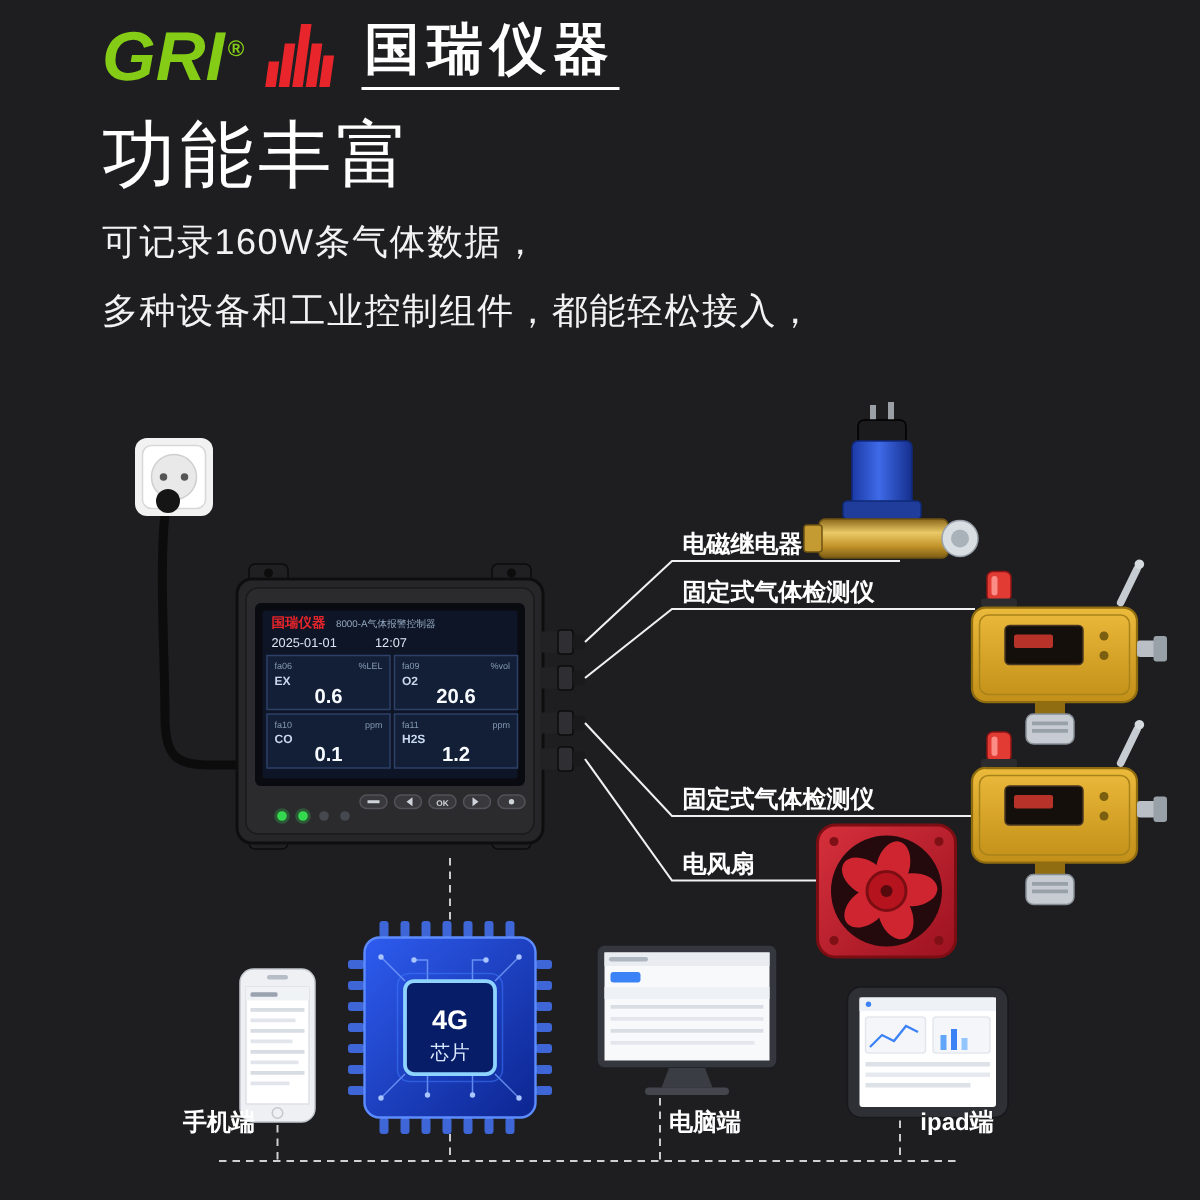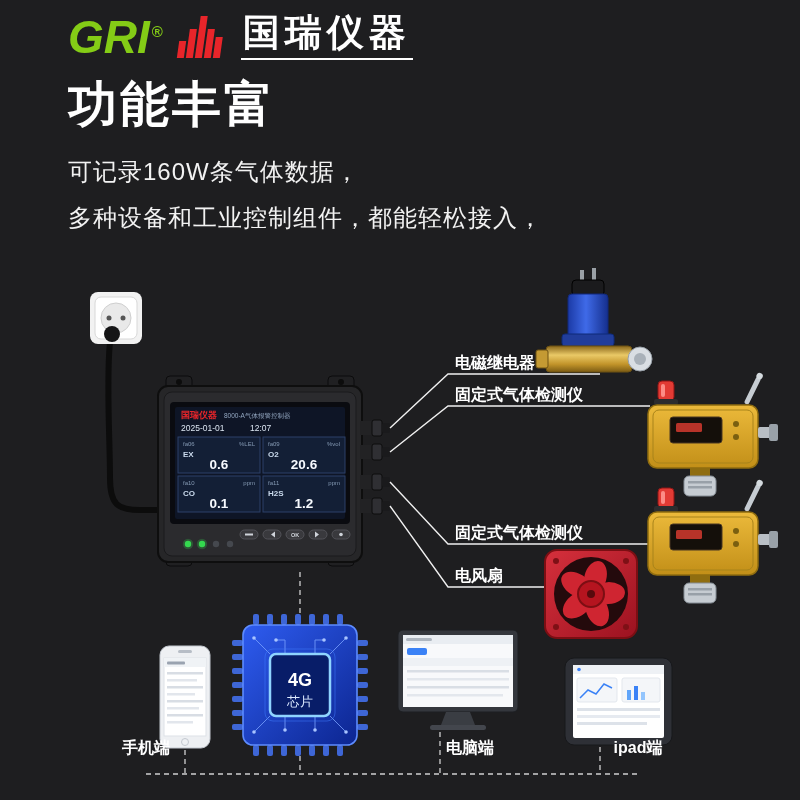--- a/index.html
+++ b/index.html
@@ -13,25 +13,25 @@
   }
   .stage { position:absolute; inset:0; }
   .diagram { position:absolute; left:0; top:0; z-index:1; }
   .diagram text { font-family:"Liberation Sans", sans-serif; }
   .header { position:absolute; left:68px; top:14px; z-index:2; }
   .logo-row { display:flex; align-items:flex-end; gap:12px; }
   .brand-en { color:#84cc16; font-size:46px; font-weight:900; font-style:italic; line-height:0.95; }
   .brand-en sup { font-size:15px; font-style:normal; vertical-align:super; margin-left:2px; }
   .brand-icon { display:block; margin-bottom:2px; }
   .brand-cn { font-size:37px; font-weight:800; letter-spacing:5px; line-height:1; padding:0 2px 7px 2px; border-bottom:2px solid #ffffff; }
-  .headline { color:#ffffff; font-size:49px; font-weight:700; letter-spacing:3px; line-height:1; }
+  .headline { color:#ffffff; font-size:49px; font-weight:400; letter-spacing:3px; line-height:1; }
   #hl1 { margin-top:20px; }
   #hl2 { margin-top:17px; }
   .sub { color:#f2f2f2; font-size:24px; letter-spacing:1px; line-height:1.1; }
-  #sub1 { margin-top:30px; }
+  #sub1 { margin-top:20px; }
   #sub2 { margin-top:20px; }
 </style>
 </head>
 <body>
 
 <div class="stage">
 
   <header class="header">
     <div class="logo-row">
       <span class="brand-en"><span>GRI</span><sup>®</sup></span>

